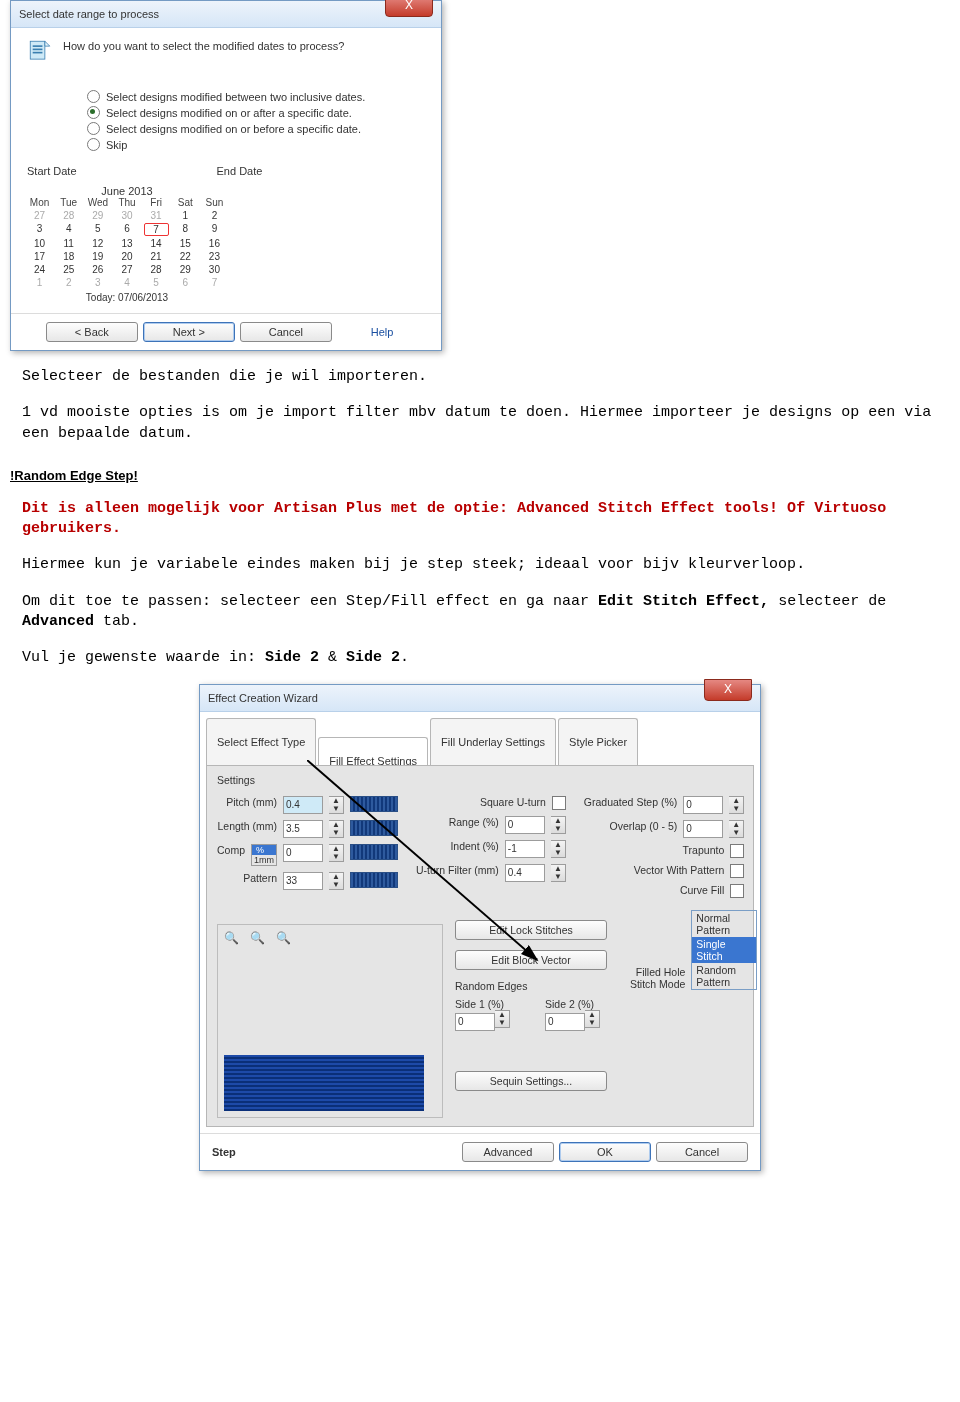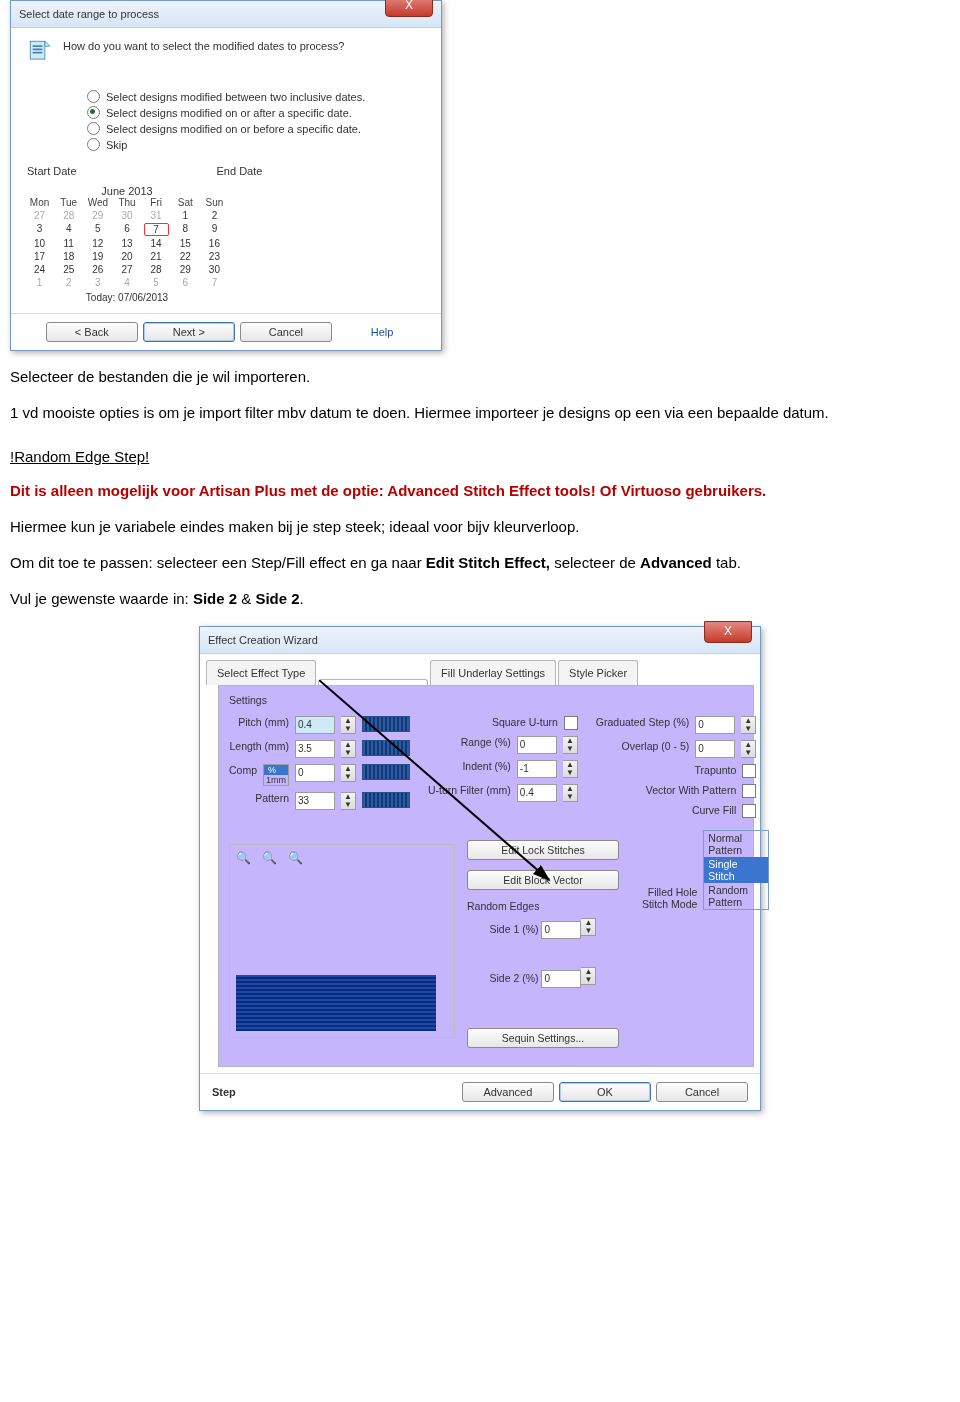--- a/index.html
+++ b/index.html
@@ -17,46 +17,46 @@
   .cal-head { text-align:center; font-size:11px; padding:(3px 0);}
   .cal-grid { display:grid; grid-template-columns:repeat(7,1fr); text-align:center; gap:2px 4px;}
   .cal-grid .dow { color:#444; }
   .cal-grid .dim { color:#aaa; }
   .cal-grid .today { border:1px solid #e33; border-radius:2px;}
   .cal-foot { text-align:center; font-size:10px; margin-top:4px;}
   .btn-row { text-align:right; padding:8px 14px; border-top:1px solid #dcdcdc;}
   .winbtn { display:inline-block; min-width:62px; padding:3px 14px; margin-left:2px; font-size:11px; border:1px solid #8a8a8a; border-radius:3px; background:linear-gradient(#fdfdfd,#e7e7e7); text-align:center;}
   .winbtn.default{ border-color:#3d73b8; box-shadow:0 0 0 1px #aecbee inset;}
   .winbtn.link{ border:none; background:none; color:#1a4fa0;}
-  h2.inline { font-size:15px; font-weight:normal; text-decoration:underline; margin:24px 0 8px 0;}
-  .para { margin:16px 0; line-height:1.35;}
+  h2.inline { font-size:13px; font-weight:bold; text-decoration:underline; margin:24px 0 8px 0;}
+  .para { margin:16px 12px; line-height:1.35;font-family:Liberation Mono, monospace;}
   .red { color:#b80000; font-weight:bold;}
   
   .wiz { width:560px; margin:0 auto;}
   .tabs { display:flex; gap:2px; padding:6px 6px 0 6px; font-size:11px;}
-  .tab { padding:6px 10px; border:1px solid #b6b6b6; border-bottom:none; background:#f4f4f4; border-radius:3px 3px 0 0;}
+  .tab { padding:17px 10px; border:1px solid #b6b6b6; border-bottom:none; background:#f4f4f4; border-radius:3px 3px 0 0;}
   .tab.active{ background:#fff; position:relative; top:19px;}
-  .wiz-body { border:1px solid #b6b6b6; margin:0 6px 6px 18px; padding:8px 10px; background:#c4b5fd; position:relative;}
+  .wiz-body { border:1px solid #b6b6b6; margin:0 6px 6px 6px; padding:8px 10px; background:#e5e5e5; position:relative;}
   .settings-col { display:flex; gap:18px; font-size:10.5px;}
   .col { flex:1; }
   .field { display:flex; align-items:flex-start; justify-content:flex-end; gap:6px; margin:6px 0; white-space:nowrap;}
   .field label { flex:1; text-align:right;}
   .spin { width:34px; height:16px; border:1px solid #9c9c9c; background:#fff; display:inline-block; text-align:left; padding:0 2px; font-size:10px; line-height:16px;}
   .sel-spin { width:14px; height:16px; border:1px solid #9c9c9c; border-left:none; background:linear-gradient(#f4f4f4,#dcdcdc); display:inline-block; font-size:8px; line-height:8px; text-align:center;}
   .chk { width:12px;height:12px;border:1px solid #7a7a7a;display:inline-block;background:#fff;}
   .swatch { width:46px; height:14px; display:inline-block; background:repeating-linear-gradient(90deg,#2e5a9e 0 2px,#11387a 2px 4px); border:1px solid #2a4f86;}
   .preview { margin-top:14px; border:1px solid #bcbcbc; padding:6px; height:180px; position:relative;}
   .zoom-ico { font-size:12px; color:#333; letter-spacing:4px;}
   .blueblock { position:absolute; left:6px; bottom:6px; width:200px; height:56px; background:repeating-linear-gradient(0deg,#0a2f78 0 2px,#1d4aa8 2px 4px);}
   .listbox { border:1px solid #7a9ec6; font-size:10.5px; width:104px; display:inline-block; vertical-align:top;}
   .listbox .opt { padding:1px 4px;}
   .listbox .opt.sel { background:#3a76d0; color:#fff;}
   .midbtn { display:block; margin:10px 0; padding:3px 10px; border:1px solid #8a8a8a; border-radius:3px; background:linear-gradient(#fdfdfd,#e7e7e7); font-size:10.5px; width:130px; text-align:center;}
   .group-label{ font-size:10.5px; margin-top:10px;}
-  .rand-row { display:flex; gap:28px; font-size:10.5px; align-items:center; margin-top:6px;flex-direction:column;}
+  .rand-row { display:flex; gap:28px; font-size:10.5px; align-items:center; margin-top:6px;}
   .footer2 { display:flex; justify-content:space-between; align-items:center; padding:8px 12px; border-top:1px solid #dcdcdc; font-size:11px;}
   .arrow-svg { position:absolute; pointer-events:none;}
 </style>
 </head>
 <body>
 
 <div class="page-pad">
 
   <div class="dialog" style="width:430px;">
     <div class="close-pill">X</div>

